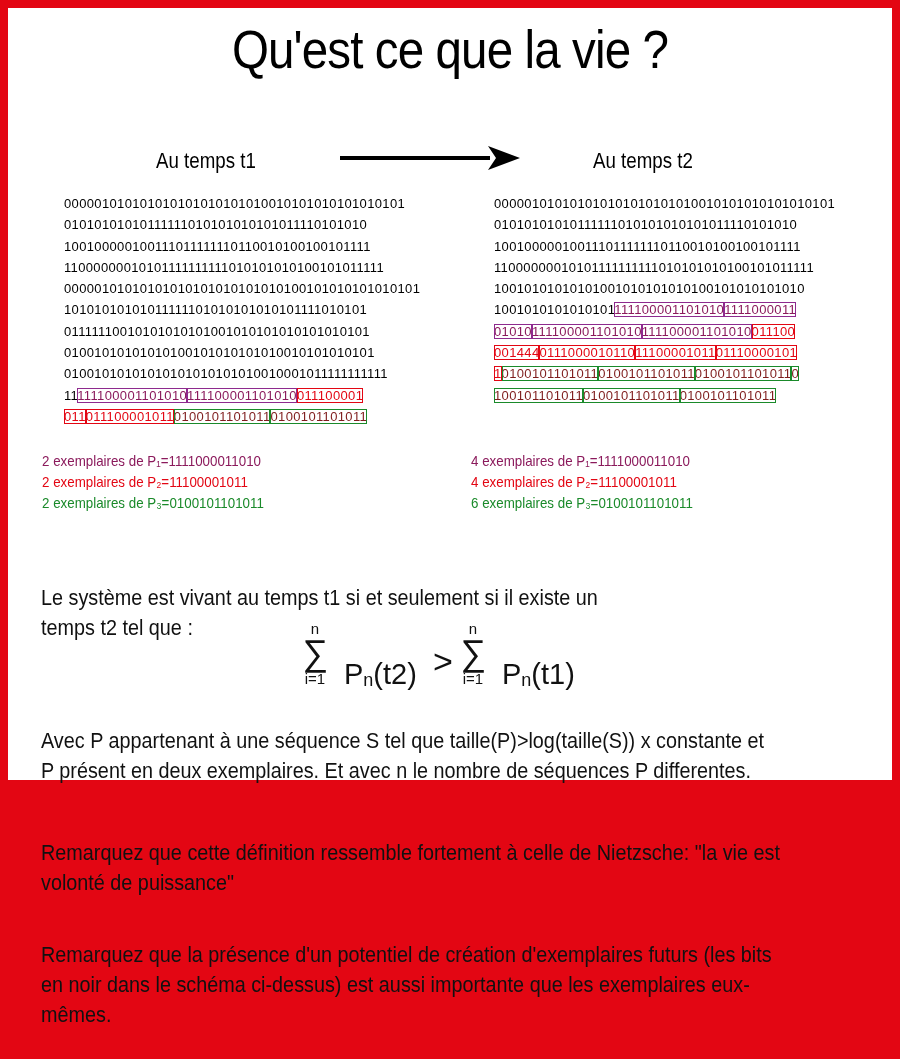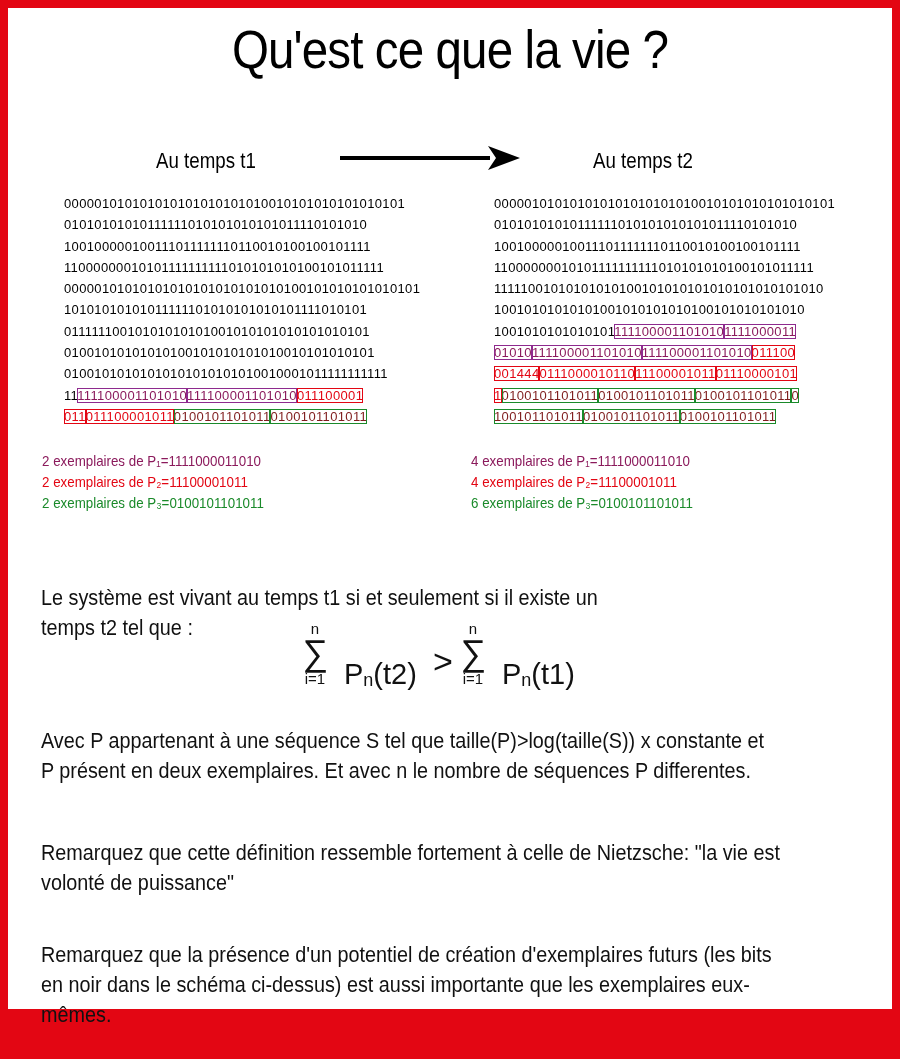--- a/index.html
+++ b/index.html
@@ -3,21 +3,21 @@
 <meta charset="utf-8">
 <style>
   html, body { margin: 0; padding: 0; }
   body {
     width: 900px; height: 1059px;
     background: #e30613;
     font-family: "Liberation Sans", "DejaVu Sans", sans-serif;
     position: relative; overflow: hidden;
   }
   .page {
-    position: absolute; left: 8px; top: 8px; width: 884px; height: 1001px;
+    position: absolute; left: 8px; top: 8px; width: 884px; height: 772px;
     background: #ffffff;
   }
   .title {
     position: absolute; left: 0; top: 10px; width: 884px; text-align: center;
     font-size: 54px; color: #000; letter-spacing: -1px;
     transform: scaleX(0.88); transform-origin: center;
   }
   .time-label {
     position: absolute; top: 140px; font-size: 22px; color: #000;
     transform: scaleX(0.85); transform-origin: left;
@@ -81,21 +81,20 @@
       <div class="row"><span class="seg">01001010101010100101010101010010101010101</span></div>
       <div class="row"><span class="seg">01001010101010101010101010010001011111111111</span></div>
       <div class="row"><span class="seg">11</span><span class="seg purple">111100001101010</span><span class="seg purple">111100001101010</span><span class="seg red">011100001</span></div>
       <div class="row"><span class="seg red">011</span><span class="seg red">011100001011</span><span class="seg green">0100101101011</span><span class="seg green">0100101101011</span></div>
     </div>
   <div class="grid" id="grid-t2" style="left:465px; top:185px;">
       <div class="row"><span class="seg">000001010101010101010101010010101010101010101</span></div>
       <div class="row"><span class="seg">01010101010111111010101010101011110101010</span></div>
       <div class="row"><span class="seg">100100000100111011111110110010100100101111</span></div>
       <div class="row"><span class="seg">11000000010101111111111010101010100101011111</span></div>
-      <div class="row"><span class="seg">11111001010101010100101010101010101010101010</span></div>
       <div class="row"><span class="seg">10010101010101001010101010100101010101010</span></div>
       <div class="row"><span class="seg">1001010101010101</span><span class="seg purple">111100001101010</span><span class="seg purple">1111000011</span></div>
       <div class="row"><span class="seg purple">01010</span><span class="seg purple">111100001101010</span><span class="seg purple">111100001101010</span><span class="seg red">011100</span></div>
       <div class="row"><span class="seg red">001444</span><span class="seg red">0111000010110</span><span class="seg red">11100001011</span><span class="seg red">01110000101</span></div>
       <div class="row"><span class="seg red">1</span><span class="seg green">0100101101011</span><span class="seg green">0100101101011</span><span class="seg green">0100101101011</span><span class="seg green">0</span></div>
       <div class="row"><span class="seg green">100101101011</span><span class="seg green">0100101101011</span><span class="seg green">0100101101011</span></div>
     </div>
 
   <div class="counts" id="counts-t1" style="left:34px; top:443px;">
       <div class="c-purple">2 exemplaires de P₁=1111000011010</div>

